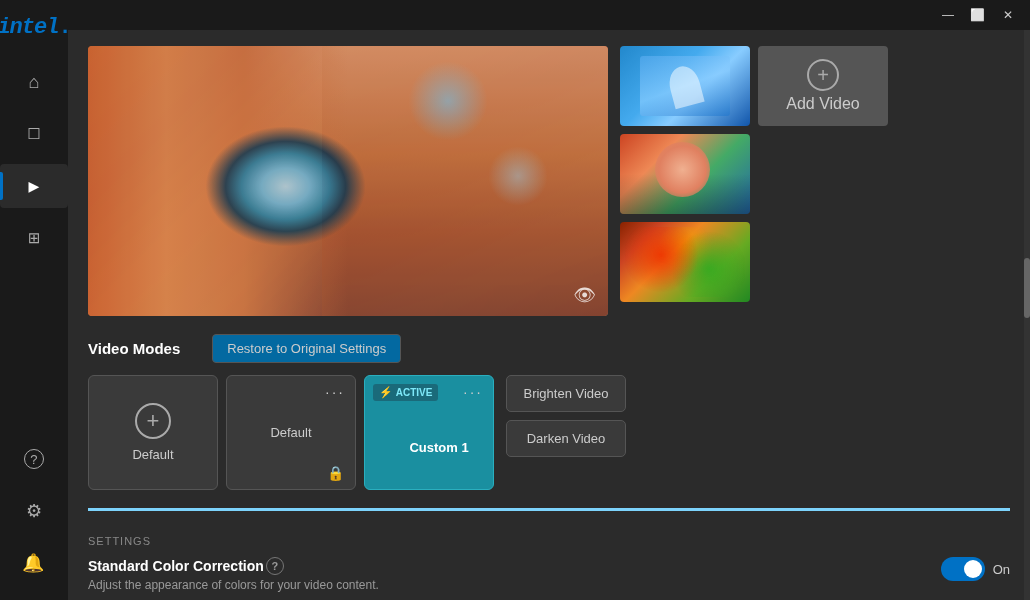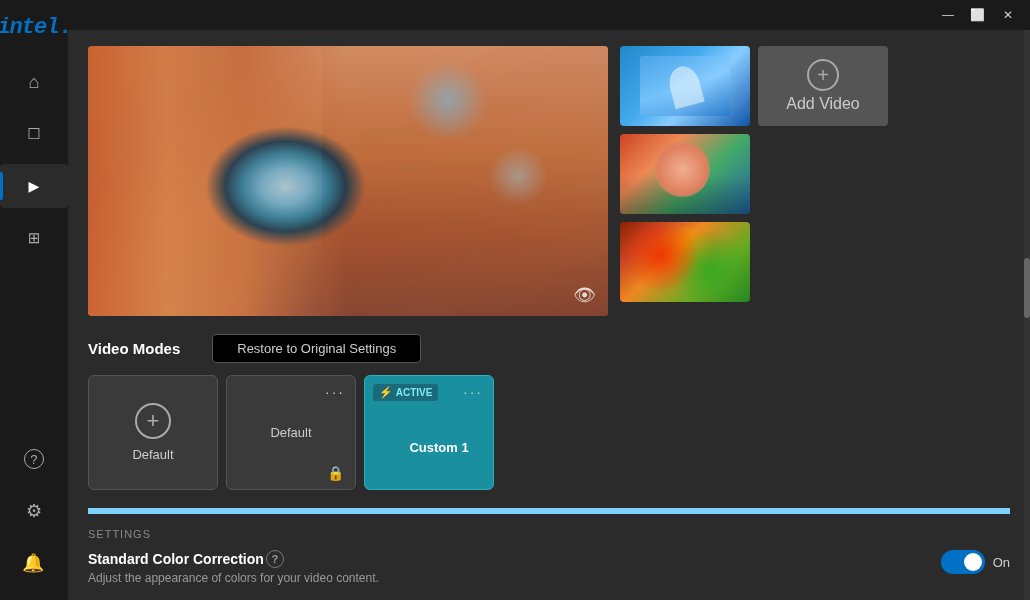--- a/index.html
+++ b/index.html
@@ -248,24 +248,24 @@
       align-items: center;
       gap: 32px;
       margin-bottom: 12px;
     }
     .modes-title {
       font-size: 15px;
       font-weight: 600;
       color: #fff;
     }
     .restore-btn {
-      background: #000000;
+      background: #0369a1;
       border: 1px solid #555;
       color: #ccc;
-      padding: 6px 24px;
+      padding: 6px 14px;
       border-radius: 4px;
       font-size: 13px;
       cursor: pointer;
     }
 
     
     .mode-cards {
       display: flex;
       gap: 8px;
       margin-bottom: 18px;
@@ -369,22 +369,22 @@
       padding: 10px 16px;
       border-radius: 5px;
       font-size: 13px;
       cursor: pointer;
       width: 120px;
       text-align: center;
     }
 
     
     .settings-section {
-      border-top: 6px solid #7dd3fc;
-      padding-top: 14px;
+      border-top: 3px solid #7dd3fc;
+      padding-top: 24px;
     }
     .settings-title {
       font-size: 11px;
       color: #888;
       letter-spacing: 1px;
       text-transform: uppercase;
       margin-bottom: 10px;
     }
     .setting-row {
       display: flex;
@@ -565,20 +565,22 @@
       <div class="mode-card active-card">
         <div class="active-badge">
           <span class="bolt">⚡</span>
           <span>ACTIVE</span>
         </div>
         <span class="card-menu">···</span>
         <span class="card-label" style="margin-top:30px;">Custom 1</span>
       </div>
 
       <div class="side-btns">
+        <button class="side-btn">Brighten Video</button>
+        <button class="side-btn">Darken Video</button>
       </div>
     </div>
 
     <div class="settings-section">
       <div class="settings-title">SETTINGS</div>
       <div class="setting-row">
         <div class="setting-info">
           <div class="setting-name">
             <span>Standard Color Correction</span>
             <div class="setting-help">?</div>

